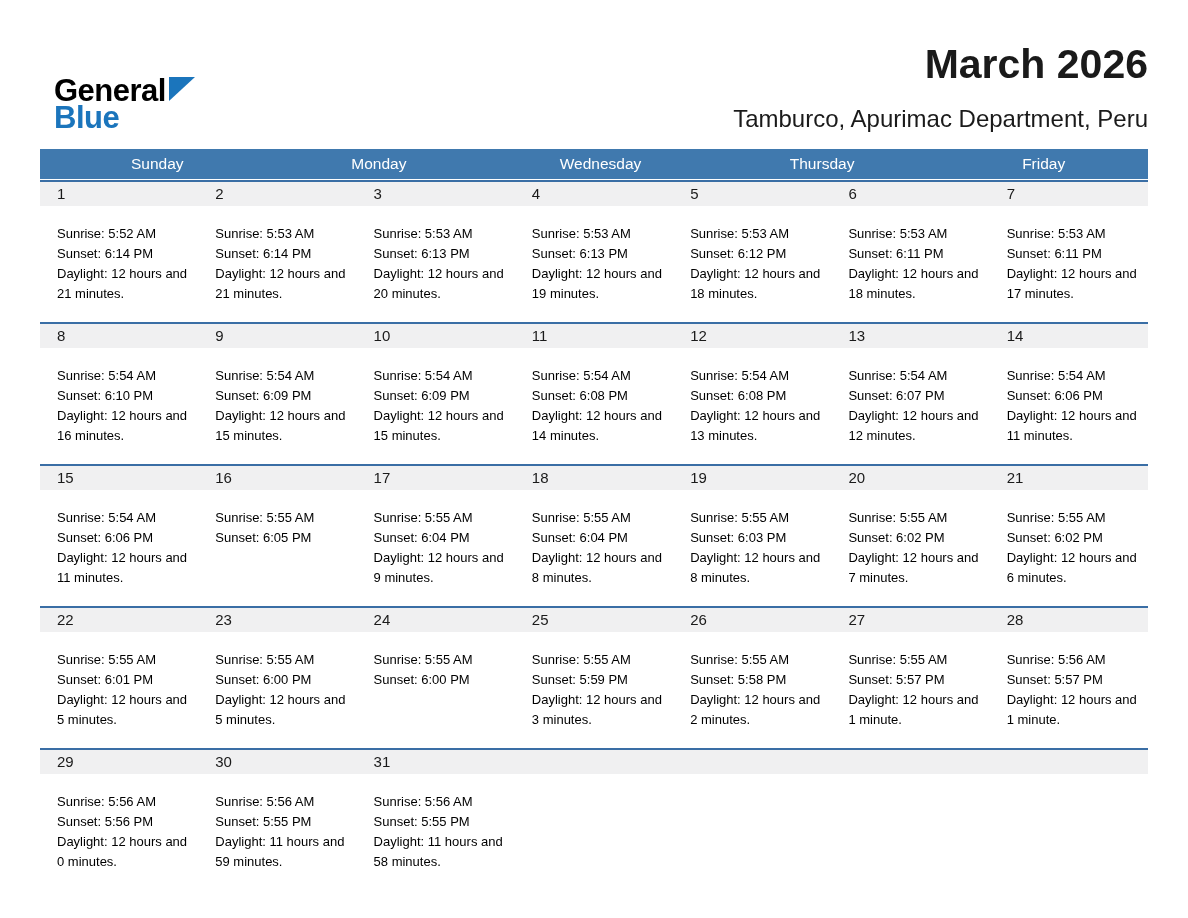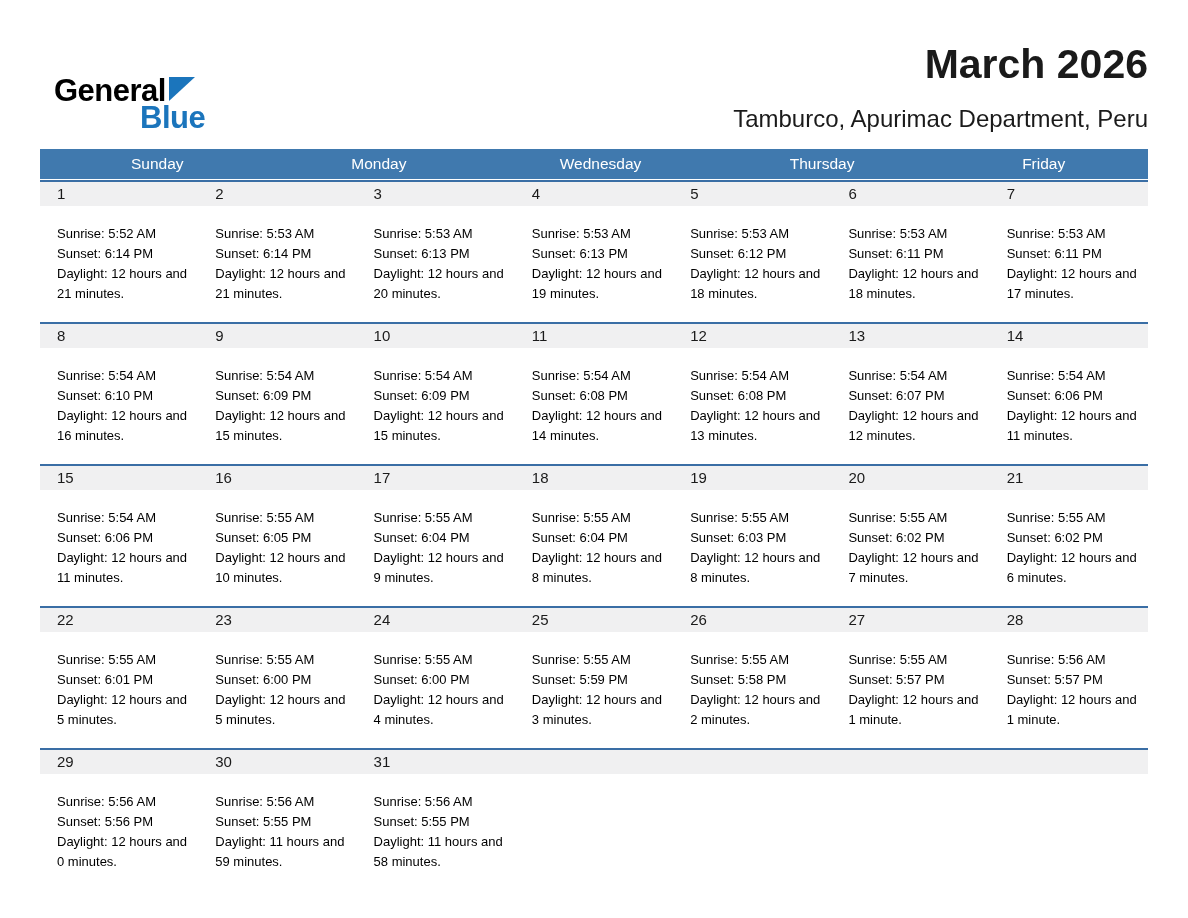--- a/index.html
+++ b/index.html
@@ -26,21 +26,21 @@
     font-size:31px;font-weight:600;letter-spacing:-0.5px;color:#000;
     line-height:1;
   }
   .logo-flag{
     width:0;height:0;margin-left:3px;margin-top:2px;
     border-top:24px solid var(--logo-blue);
     border-right:26px solid transparent;
   }
   .logo-blue{
     font-size:31px;font-weight:700;letter-spacing:-0.5px;
-    color:var(--logo-blue);line-height:1;margin-top:-4px;margin-left:86px;
+    color:var(--logo-blue);line-height:1;margin-top:-4px;
   }
   .title-block{text-align:right;}
   .page-title{font-size:41px;font-weight:700;line-height:1.1;}
   .page-subtitle{font-size:24px;font-weight:400;margin-top:18px;}
 
   
   .cal{margin-top:16px;}
   .cal-head{
     display:flex;
     background:var(--header-bg);
@@ -226,21 +226,20 @@
               <div>Sunrise: 5:54 AM</div>
               <div>Sunset: 6:06 PM</div>
               <div>Daylight: 12 hours and 11 minutes.</div>
             </div>
           </div>
           <div class="day">
             <div class="num">16</div>
             <div class="details">
               <div>Sunrise: 5:55 AM</div>
               <div>Sunset: 6:05 PM</div>
-              <div>Daylight: 12 hours and 10 minutes.</div>
             </div>
           </div>
           <div class="day">
             <div class="num">17</div>
             <div class="details">
               <div>Sunrise: 5:55 AM</div>
               <div>Sunset: 6:04 PM</div>
               <div>Daylight: 12 hours and 9 minutes.</div>
             </div>
           </div>
@@ -292,21 +291,20 @@
               <div>Sunrise: 5:55 AM</div>
               <div>Sunset: 6:00 PM</div>
               <div>Daylight: 12 hours and 5 minutes.</div>
             </div>
           </div>
           <div class="day">
             <div class="num">24</div>
             <div class="details">
               <div>Sunrise: 5:55 AM</div>
               <div>Sunset: 6:00 PM</div>
-              <div>Daylight: 12 hours and 4 minutes.</div>
             </div>
           </div>
           <div class="day">
             <div class="num">25</div>
             <div class="details">
               <div>Sunrise: 5:55 AM</div>
               <div>Sunset: 5:59 PM</div>
               <div>Daylight: 12 hours and 3 minutes.</div>
             </div>
           </div>

